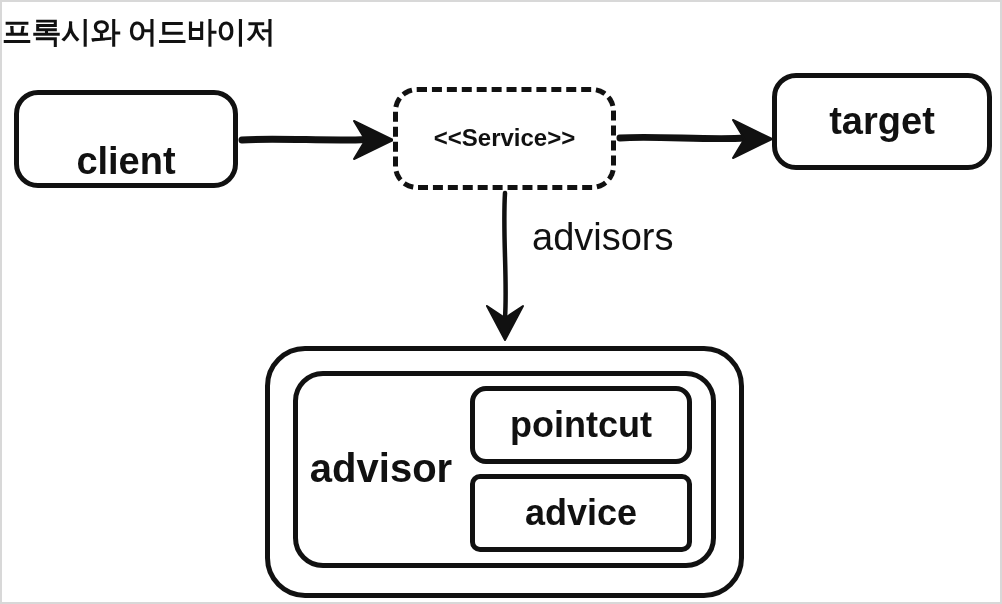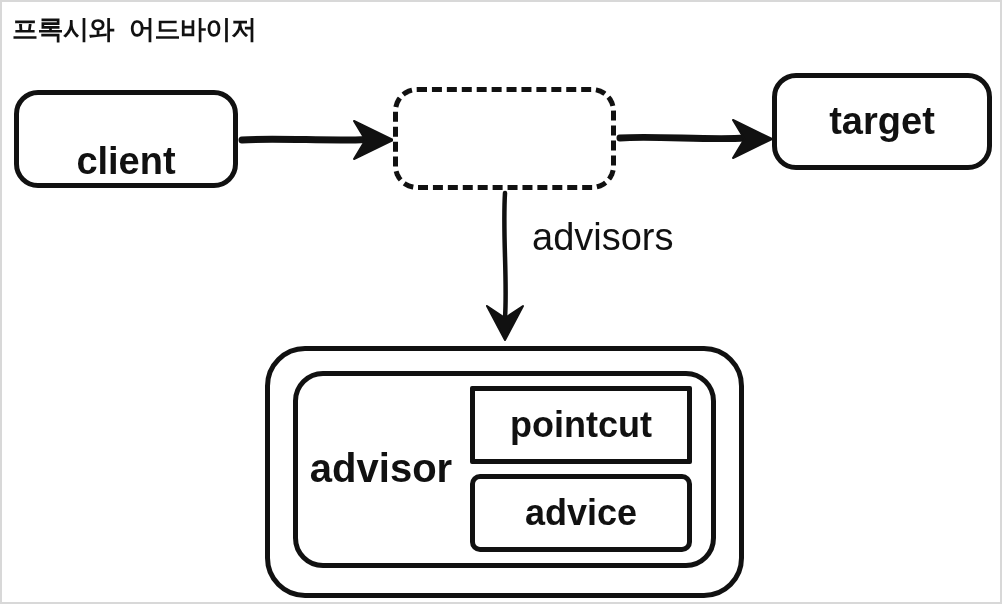--- a/index.html
+++ b/index.html
@@ -13,27 +13,26 @@
     height: 604px;
     box-sizing: border-box;
     background: #ffffff;
     border: 2px solid #d8d8d8;
     overflow: hidden;
     font-family: "Liberation Sans", "DejaVu Sans", sans-serif;
     color: #111111;
   }
   .title {
     position: absolute;
-    left: 10px;
+    left: 0;
     top: 10px;
-    font-size: 26px;
+    font-size: 30px;
     font-weight: bold;
     letter-spacing: -0.5px;
     white-space: nowrap;
-    font-family: Liberation Mono, monospace;
   }
   .arrows {
     position: absolute;
     left: 0; top: 0;
     width: 1002px;
     height: 604px;
   }
   .edge {
     fill: none;
     stroke: #111111;
@@ -105,21 +104,21 @@
     position: absolute;
     left: 299px; top: 444px;
     width: 160px;
     text-align: center;
     font-size: 40px;
     font-weight: bold;
   }
   .pointcut {
     left: 468px; top: 384px;
     width: 222px; height: 78px;
-    border-radius: 2px;
+    border-radius: 16px;
     font-size: 36px;
   }
   .advice {
     left: 468px; top: 472px;
     width: 222px; height: 78px;
     border-radius: 10px;
     font-size: 36px;
   }
 </style>
 </head>
@@ -142,20 +141,21 @@
       <path class="edge v-edge" d="M503,191 C500.5,232 505.5,278 503,316"></path>
       <polygon class="head" points="503,338 485,304 503,316 521,304"></polygon>
     </g>
   </svg>
 
   <div class="node client">
     <span>client</span>
   </div>
 
   <div class="node proxy">
+    <div class="proxy-stereotype">&lt;&lt;Service&gt;&gt;</div>
   </div>
 
   <div class="node target">
     <span>target</span>
   </div>
 
   <div class="advisors-label">advisors</div>
 
   <div class="outer-box"></div>
 

